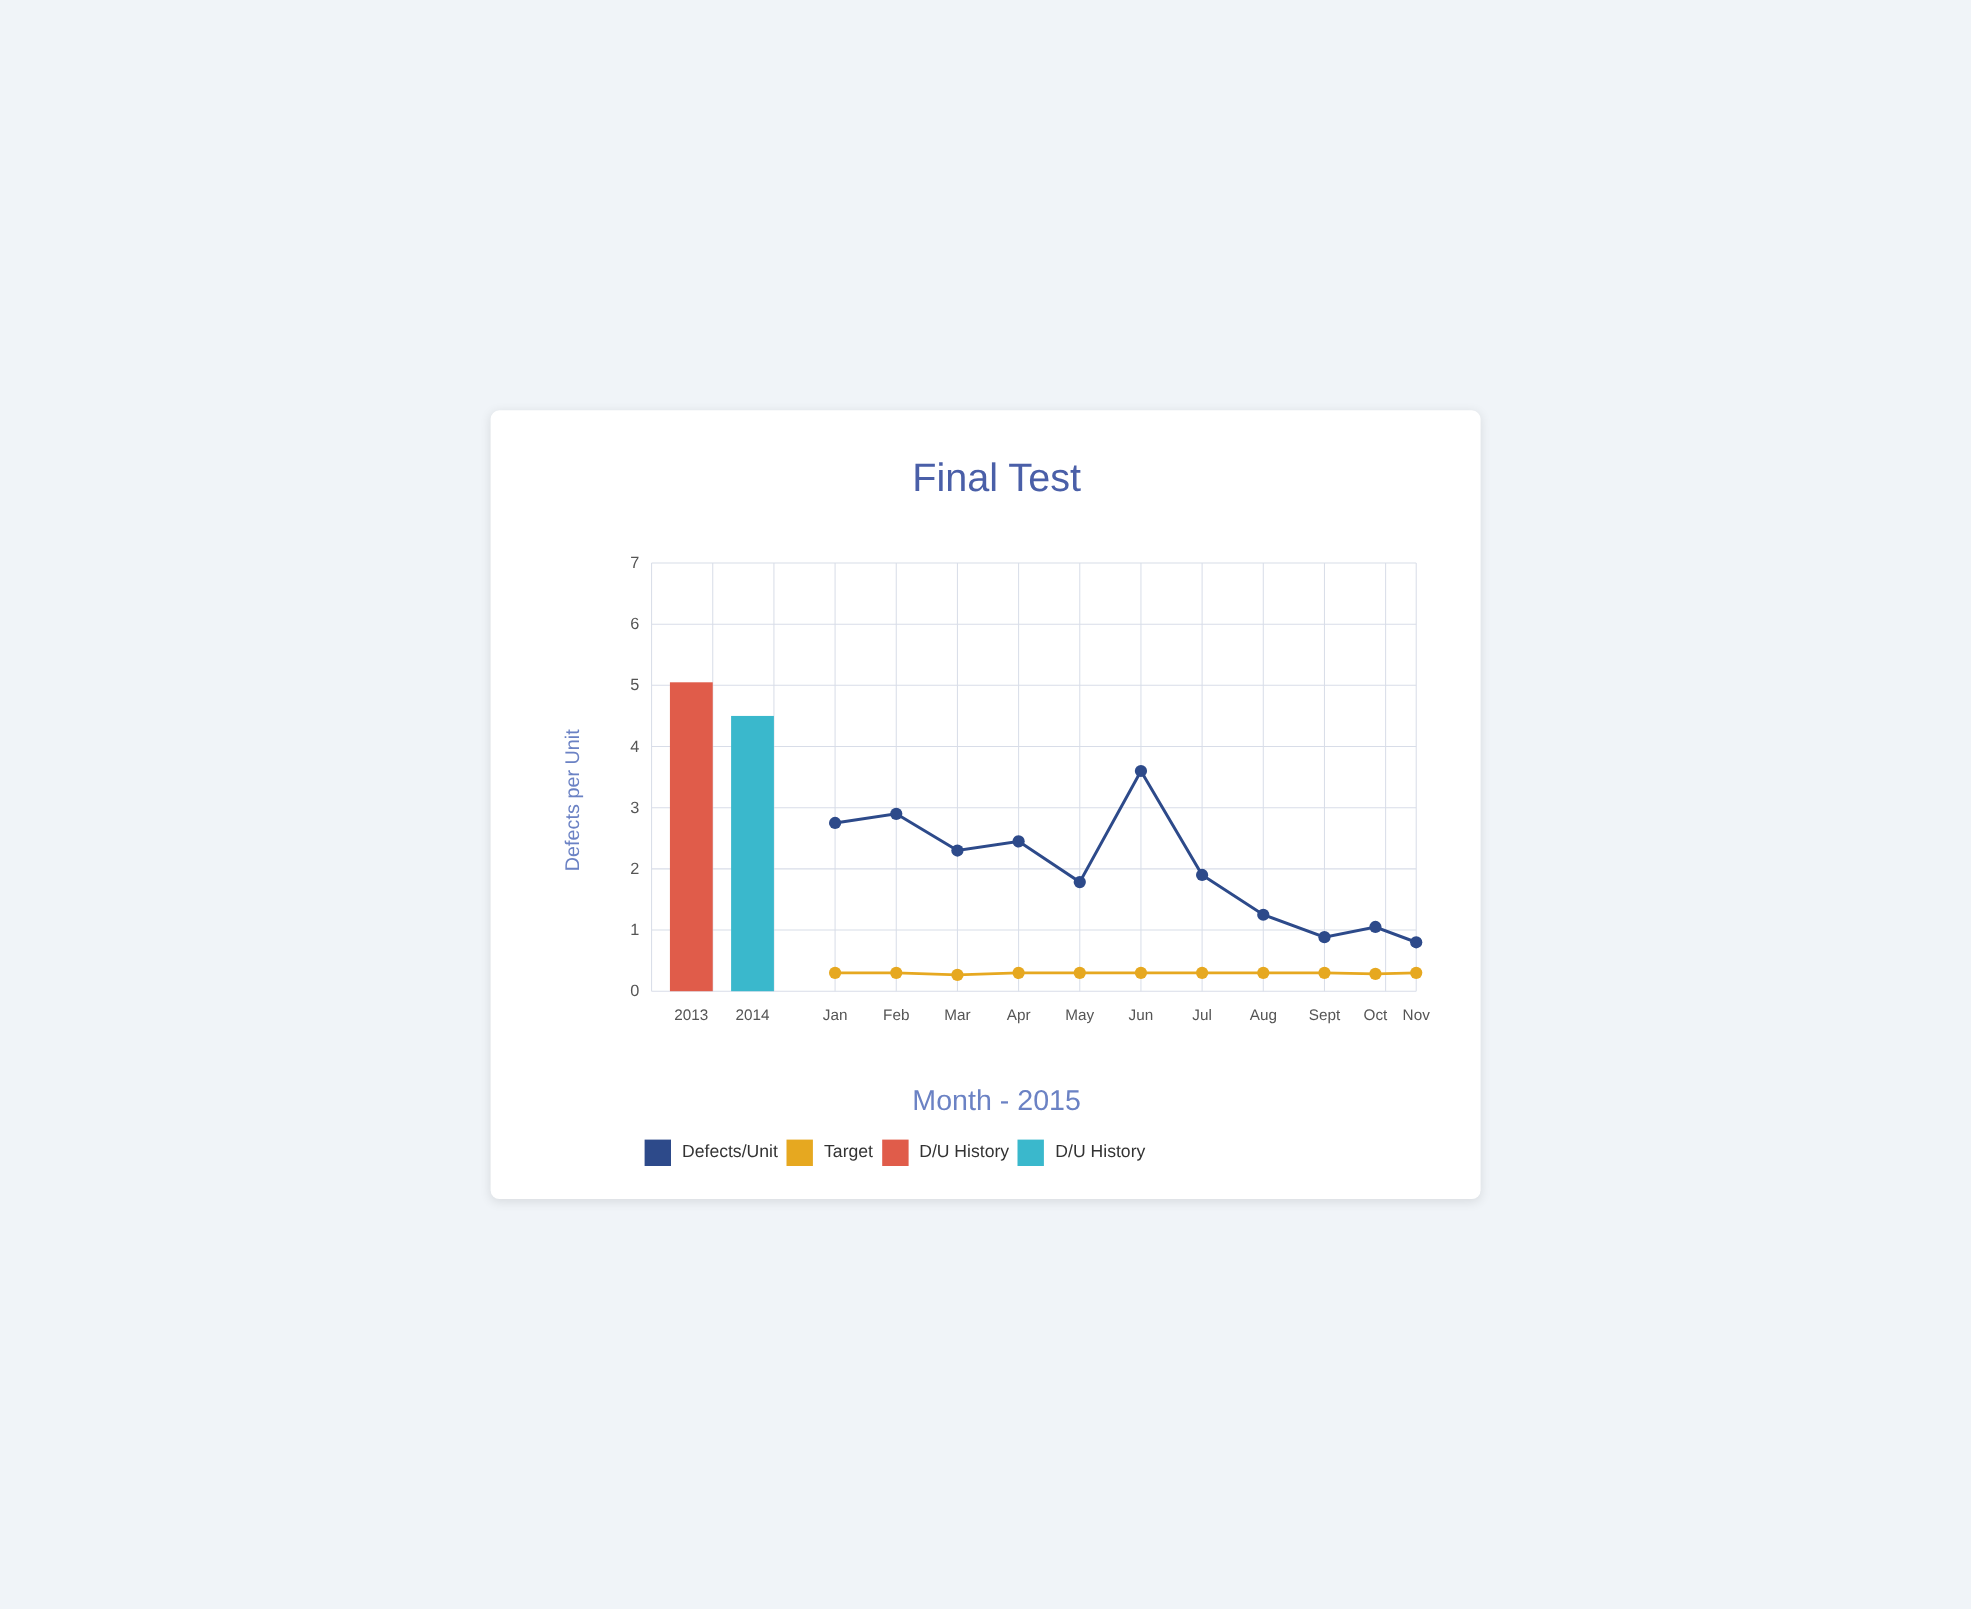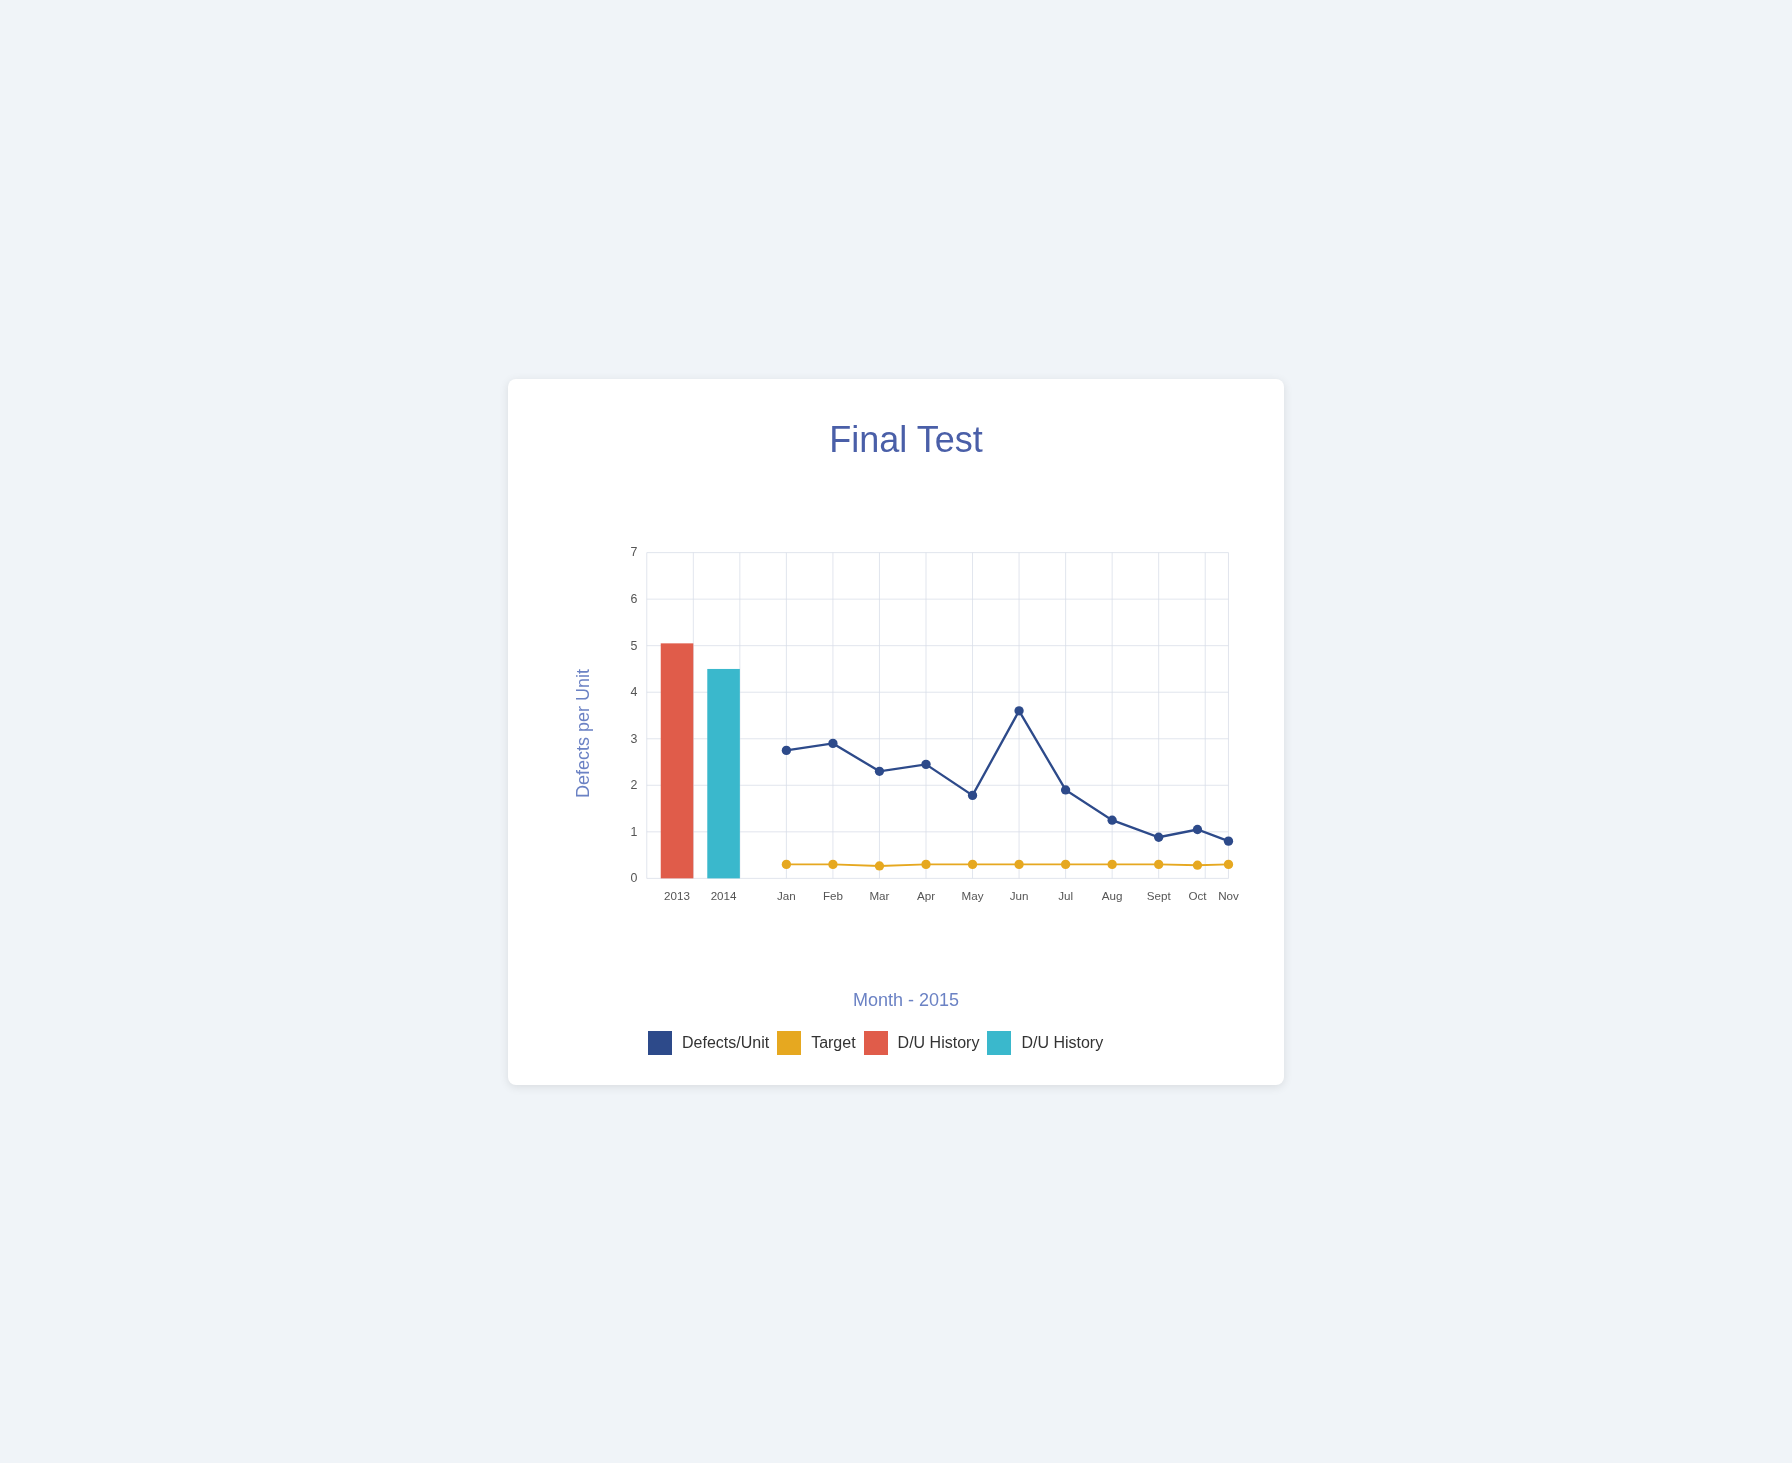--- a/index.html
+++ b/index.html
@@ -9,21 +9,21 @@
       display: flex;
       justify-content: center;
       align-items: center;
       min-height: 100vh;
       padding: 20px;
     }
     .chart-container {
       background: white;
       border-radius: 8px;
       padding: 40px 40px 30px 60px;
-      width: 776px;
+      width: 900px;
       max-width: 100%;
       box-shadow: 0 2px 10px rgba(0,0,0,0.1);
     }
     .chart-title {
       text-align: center;
       font-size: 36px;
       color: #4a5fa8;
       font-weight: normal;
       margin-bottom: 20px;
     }
@@ -66,21 +66,21 @@
       color: #333;
     }
     .legend-color {
       width: 24px;
       height: 24px;
       display: inline-block;
     }
     .x-axis-title {
       text-align: center;
       color: #6b82c4;
-      font-size: 18px;
+      font-size: 26px;
       margin-top: 5px;
     }
   </style>
 </head>
 <body>
 
 <div class="chart-container">
   <h1 class="chart-title">Final Test</h1>
 
   <div class="chart-area">

